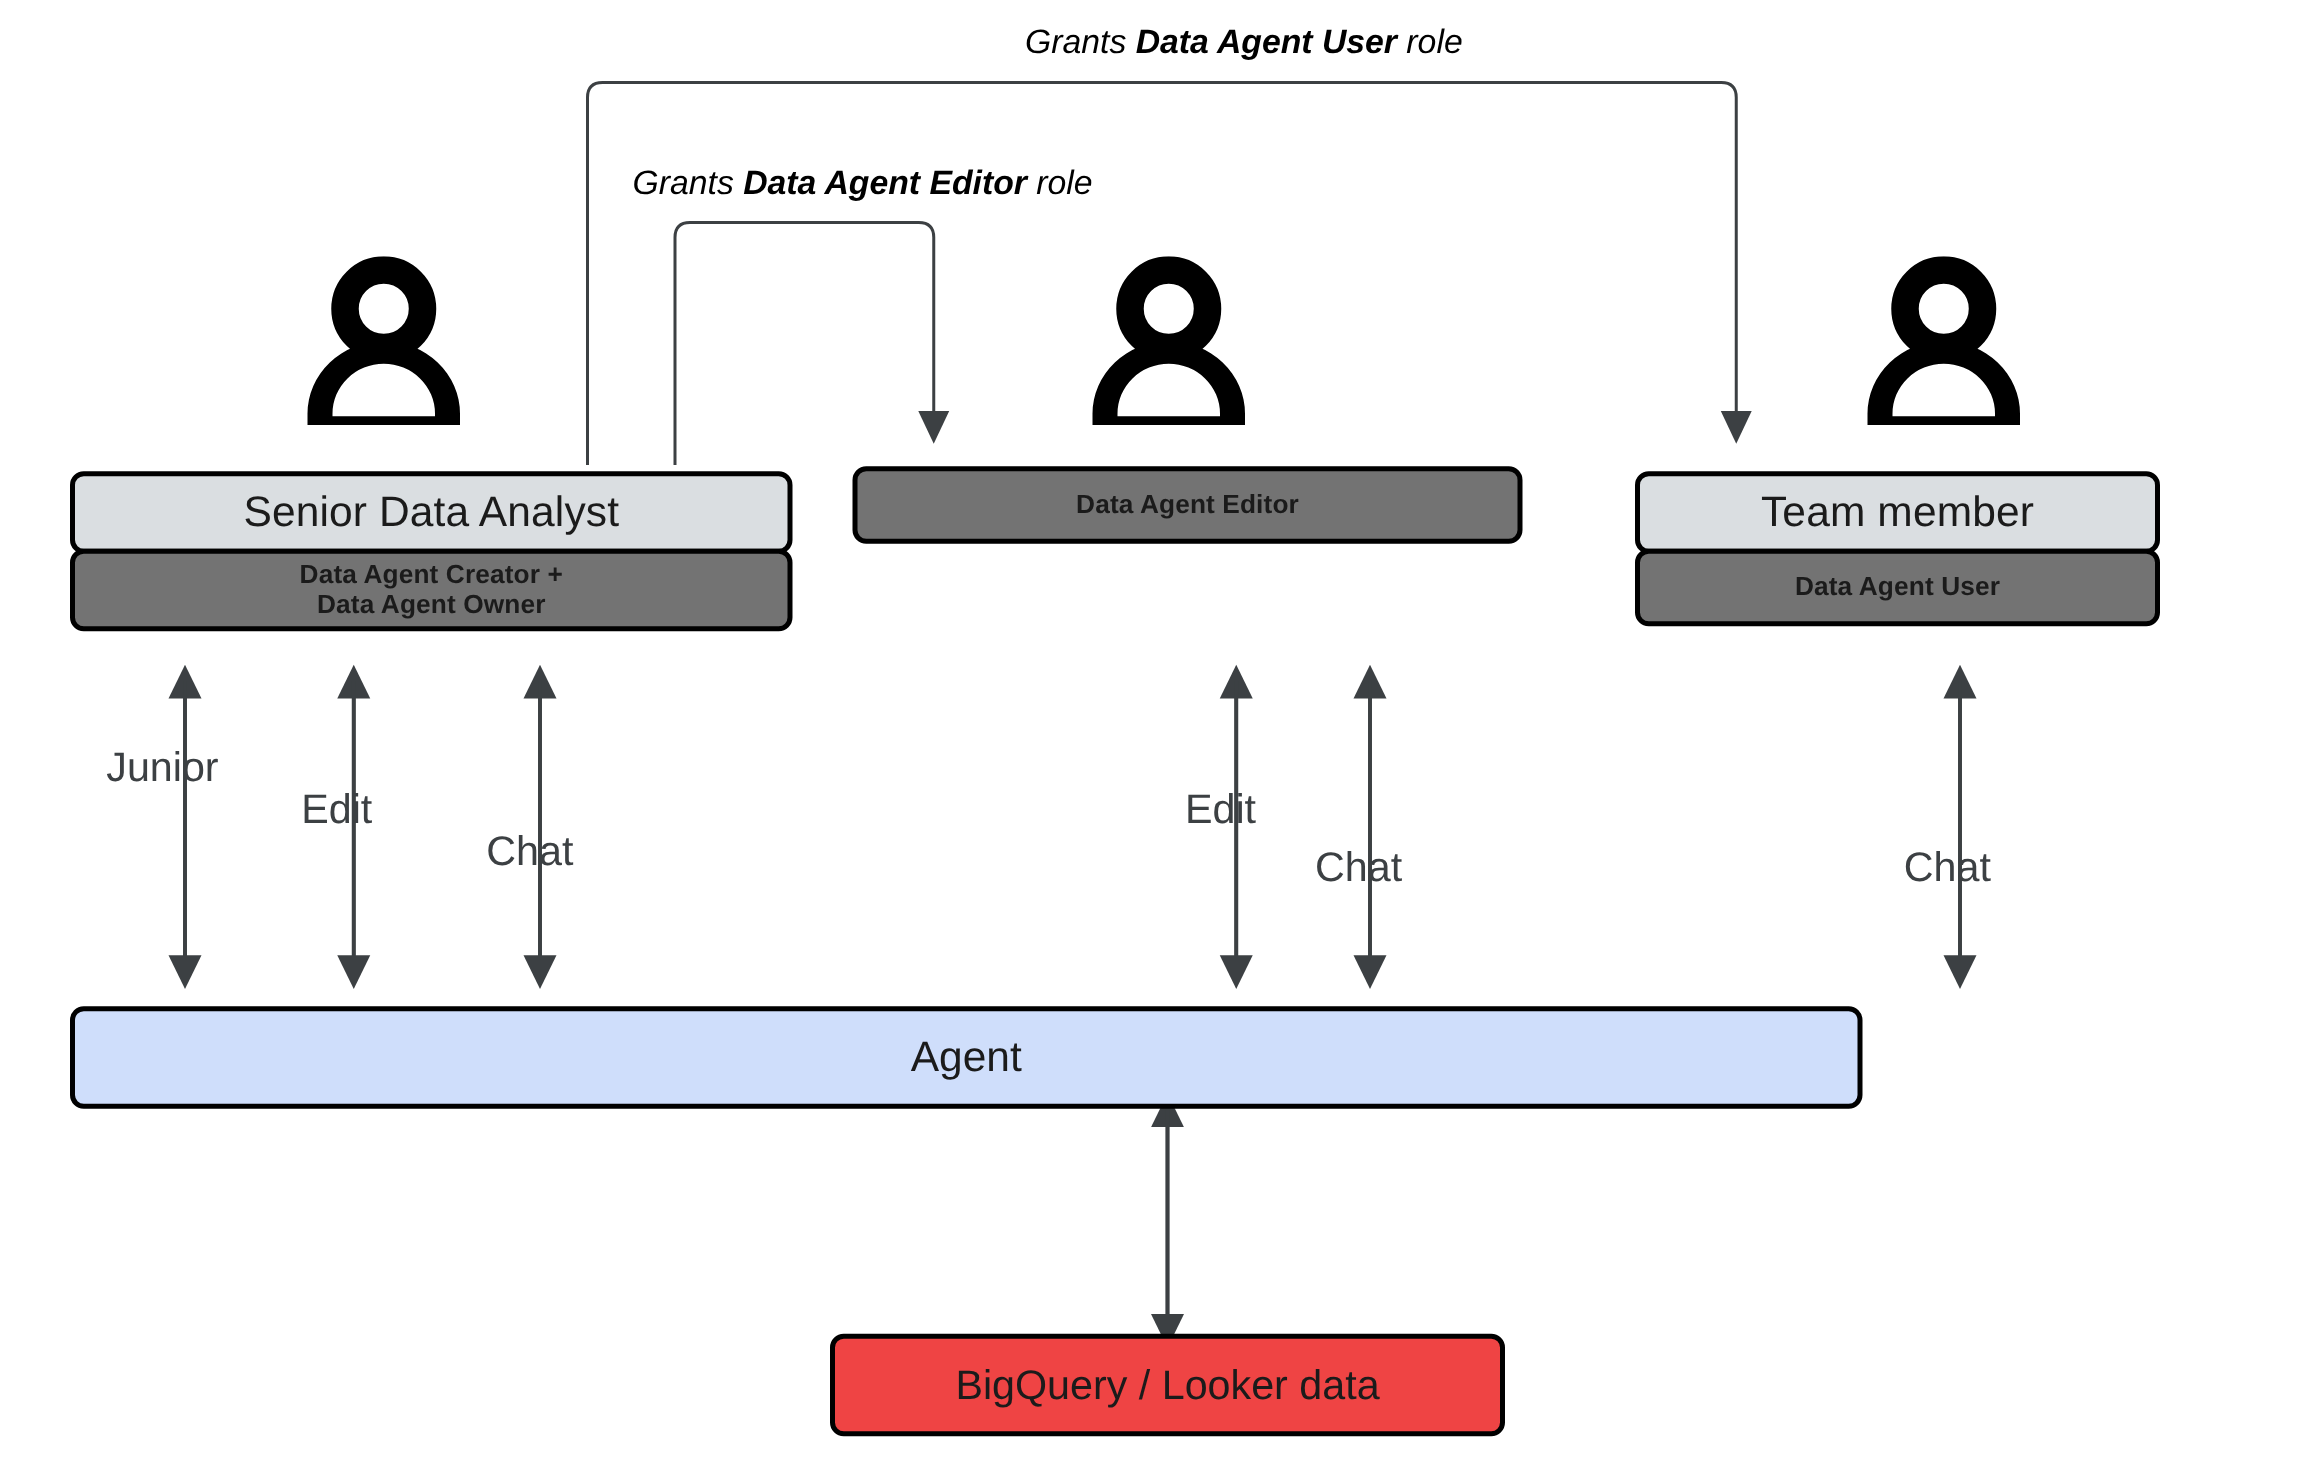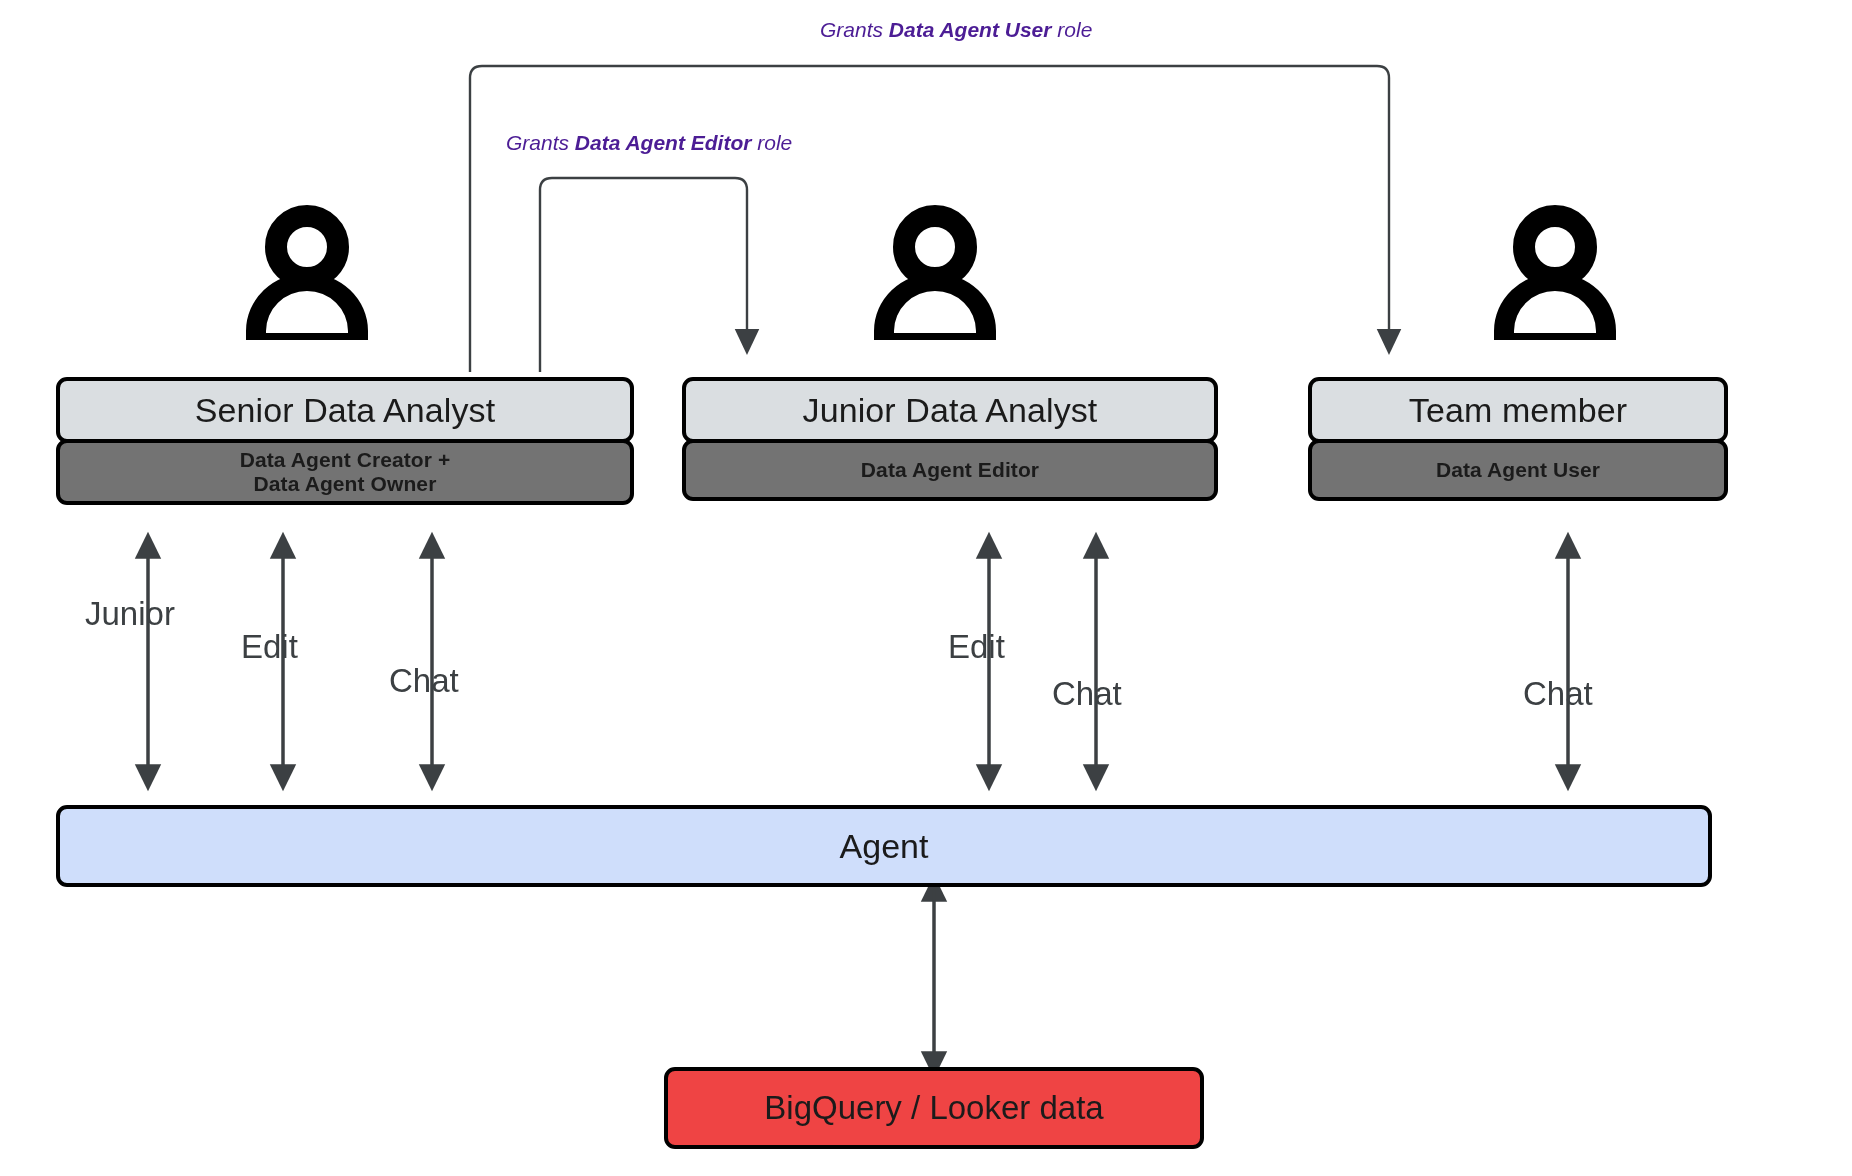--- a/index.html
+++ b/index.html
@@ -87,23 +87,23 @@
 
   
   .flow-label {
     position: absolute;
     font-size: 33px;
     color: #3c4043;
     white-space: nowrap;
   }
   .grant-label {
     position: absolute;
-    font-size: 21px;
+    font-size: 27px;
     font-style: italic;
-    color: #4c1d95;
+    color: #000000;
     white-space: nowrap;
     text-align: right;
   }
   .grant-label b {
     font-weight: bold;
     font-style: italic;
   }
 </style>
 </head>
 <body>
@@ -188,33 +188,32 @@
     <div class="title-box">Senior Data Analyst</div>
     <div class="role-box two-line">
       <div>
         <div>Data Agent Creator +</div>
         <div>Data Agent Owner</div>
       </div>
     </div>
   </div>
 
   <div class="actor-col" style="left:682px; top:377px; width:536px;">
-    <div class="title-box">Junior Data Analyst</div>
     <div class="role-box">Data Agent Editor</div>
   </div>
 
   <div class="actor-col" style="left:1308px; top:377px; width:420px;">
     <div class="title-box">Team member</div>
     <div class="role-box">Data Agent User</div>
   </div>
 
   <div class="flow-label" style="left:85px; top:595px;">Junior</div>
   <div class="flow-label" style="left:241px; top:628px;">Edit</div>
   <div class="flow-label" style="left:389px; top:662px;">Chat</div>
   <div class="flow-label" style="left:948px; top:628px;">Edit</div>
   <div class="flow-label" style="left:1052px; top:675px;">Chat</div>
   <div class="flow-label" style="left:1523px; top:675px;">Chat</div>
 
-  <div class="agent-bar" style="left:56px; top:805px; width:1656px; height:82px;">Agent</div>
+  <div class="agent-bar" style="left:56px; top:805px; width:1434px; height:82px;">Agent</div>
 
   <div class="data-box" style="left:664px; top:1067px; width:540px; height:82px;">BigQuery / Looker data</div>
 
 </div>
 
 </body></html>

